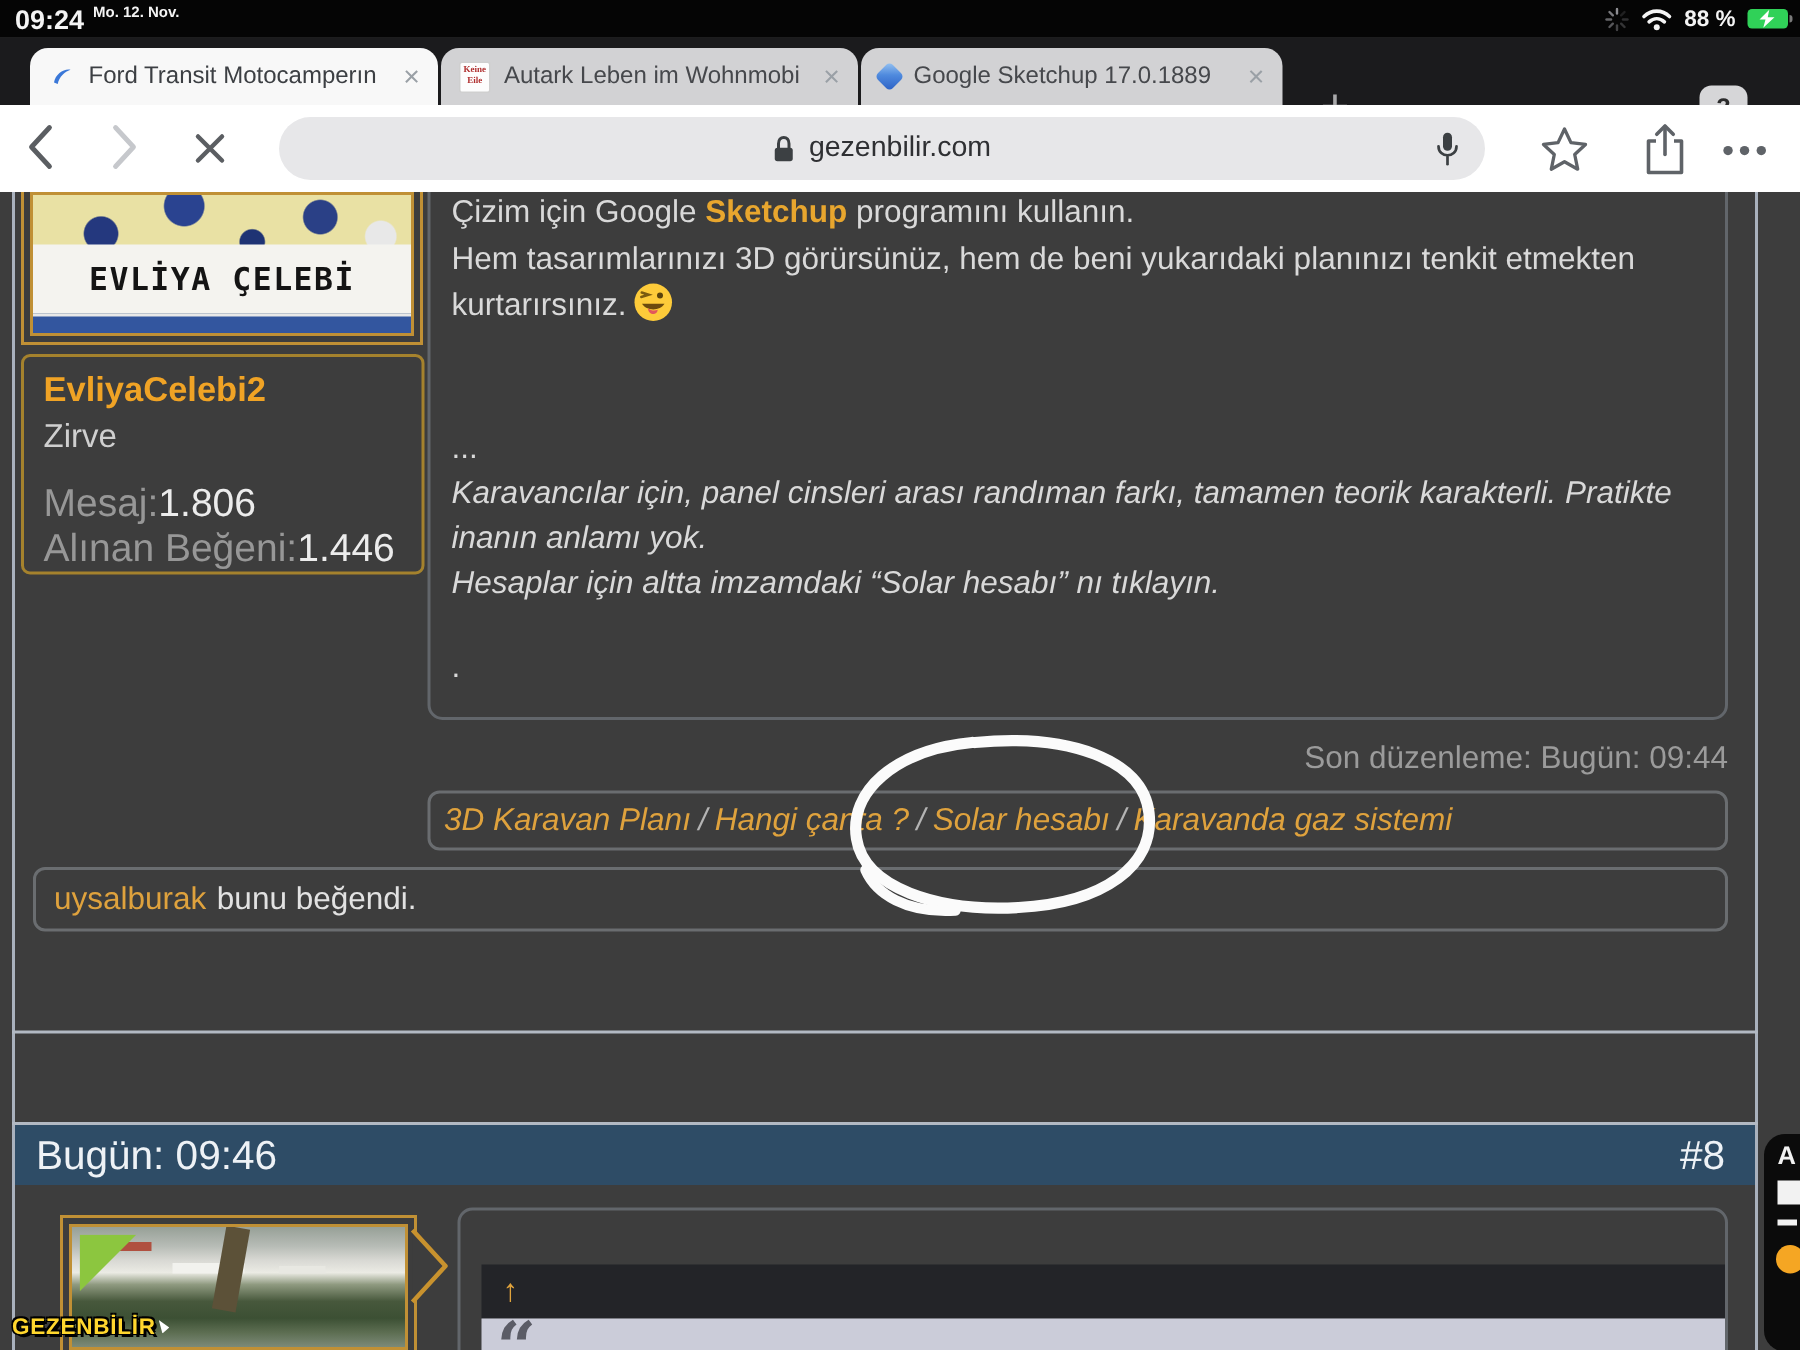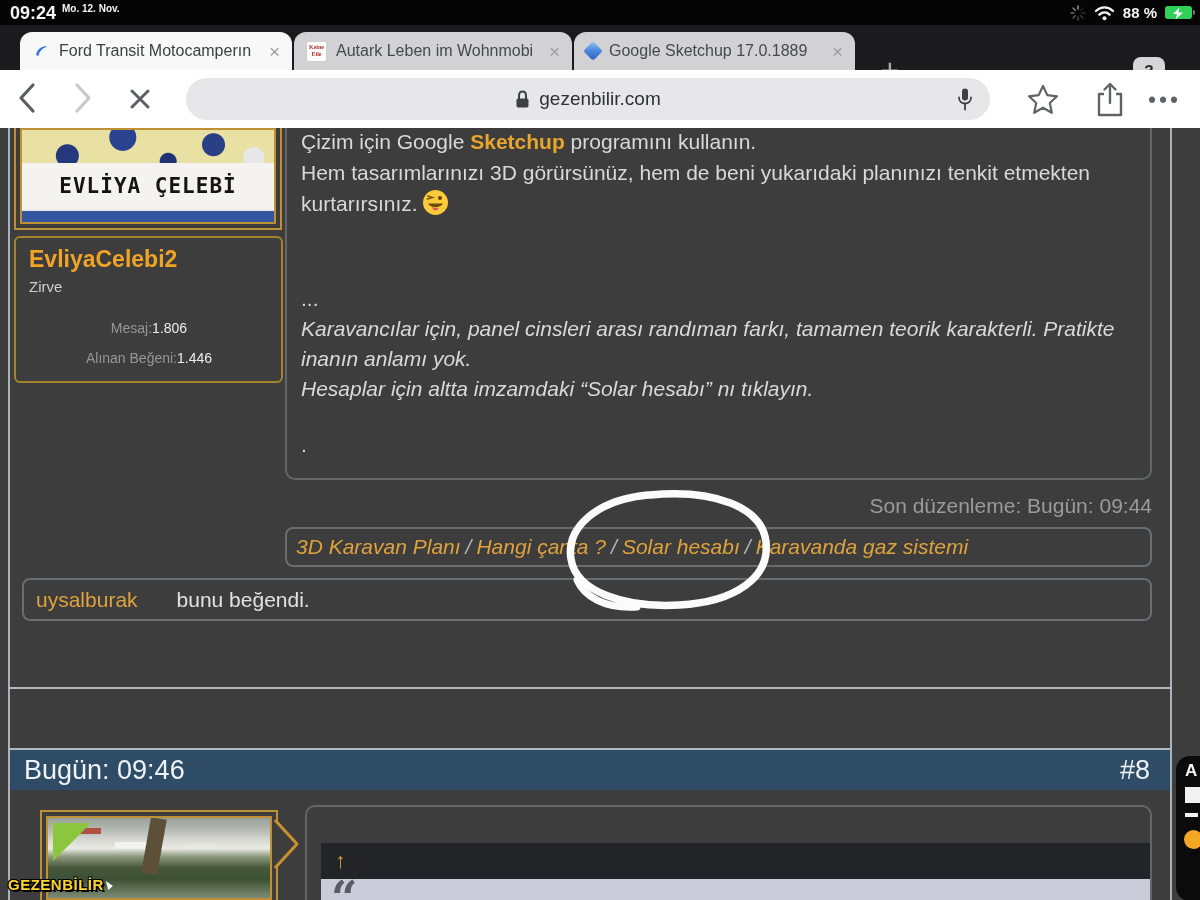--- a/index.html
+++ b/index.html
@@ -57,43 +57,43 @@
         radial-gradient(circle at 76% 16%, #2a4086 0 11px, rgba(0,0,0,0) 12px),
         radial-gradient(circle at 92% 30%, #e8e8e8 0 10px, rgba(0,0,0,0) 11px),
         #e9e1a4; }
   .avatar1-caption { position:absolute; left:0; bottom:13px; width:100%; height:46px; background:#f4f3ef;
       display:flex; align-items:center; justify-content:center;
       font-family:"DejaVu Sans Mono", monospace; font-weight:bold; font-size:21px; letter-spacing:1px; color:#141414; }
   .avatar1-blueband { position:absolute; left:0; bottom:0; width:100%; height:13px; background:#33569f; border-top:2px solid #e8e8e8; }
 
   .user-panel { position:absolute; left:14px; top:108px; width:269px; height:147px; border:2px solid #a5822d; border-radius:6px; }
   .user-name { position:absolute; left:13px; top:8px;  font-size:23px; font-weight:bold; color:#f0a325; }
-  .user-rank { position:absolute; left:13px; top:40px; font-size:15px; color:#cfcfcf; }
-  .stat-row  { position:absolute; left:13px; right:12px; display:flex; justify-content:center; font-size:14px; }
+  .user-rank { position:absolute; left:13px; top:40px; font-size:22px; color:#cfcfcf; }
+  .stat-row  { position:absolute; left:13px; right:12px; display:flex; justify-content:flex-start; font-size:26px; }
   .stat-label { color:#979797; }
   .stat-value { color:#ececec; }
 
   
   .bubble7 { position:absolute; left:285px; top:-14px; width:867px; height:366px; border:2px solid #62666b; border-radius:10px;
              padding:10px 16px 0 14px; color:#d9d9d9; font-size:21px; line-height:31px; }
   .lnk { color:#e8a62e; }
   .lnk-bold { font-weight:bold; }
   .msg-emoji { display:inline-block; vertical-align:-5px; margin-left:4px; }
   .msg-ellipsis { margin-top:64px; }
   .msg-quote { font-style:italic; line-height:30px; }
   .msg-dot { margin-top:25px; }
   .last-edit { position:absolute; left:285px; top:366px; width:867px; text-align:right; font-size:21px; color:#9b9b9b; }
 
   .sig-box { position:absolute; left:285px; top:399px; width:867px; height:40px; border:2px solid #6a6d70; border-radius:8px;
              display:flex; align-items:center; padding-left:9px; font-size:21px; font-style:italic; white-space:pre; }
   .sig-link { color:#dfa23d; }
   .sig-sep { color:#b4b4b4; padding:0 5px; }
 
   .likes-box { position:absolute; left:22px; top:450px; width:1130px; height:43px; border:2px solid #6a6d70; border-radius:8px;
-               display:flex; align-items:center; padding-left:12px; font-size:21px; color:#e2e2e2;gap:32px; }
+               display:flex; align-items:center; padding-left:12px; font-size:21px; color:#e2e2e2; }
   .likes-user { color:#dfa23d; margin-right:7px; }
 
   .divider { position:absolute; left:8px; width:1164px; height:2px; background:#b2b9c3; }
   .divider1 { top:559px; }
   .divider2 { top:620px; }
 
   
   .post8-header { position:absolute; left:10px; top:622px; width:1160px; height:40px; background:#2e4c66; color:#eef2f6;
                   font-size:27px; display:flex; align-items:center; justify-content:space-between; padding:0 20px 0 14px; }
   .avatar2 { position:absolute; left:40px; top:682px; width:238px; height:96px; border:2px solid #c09035; padding:4px; }

